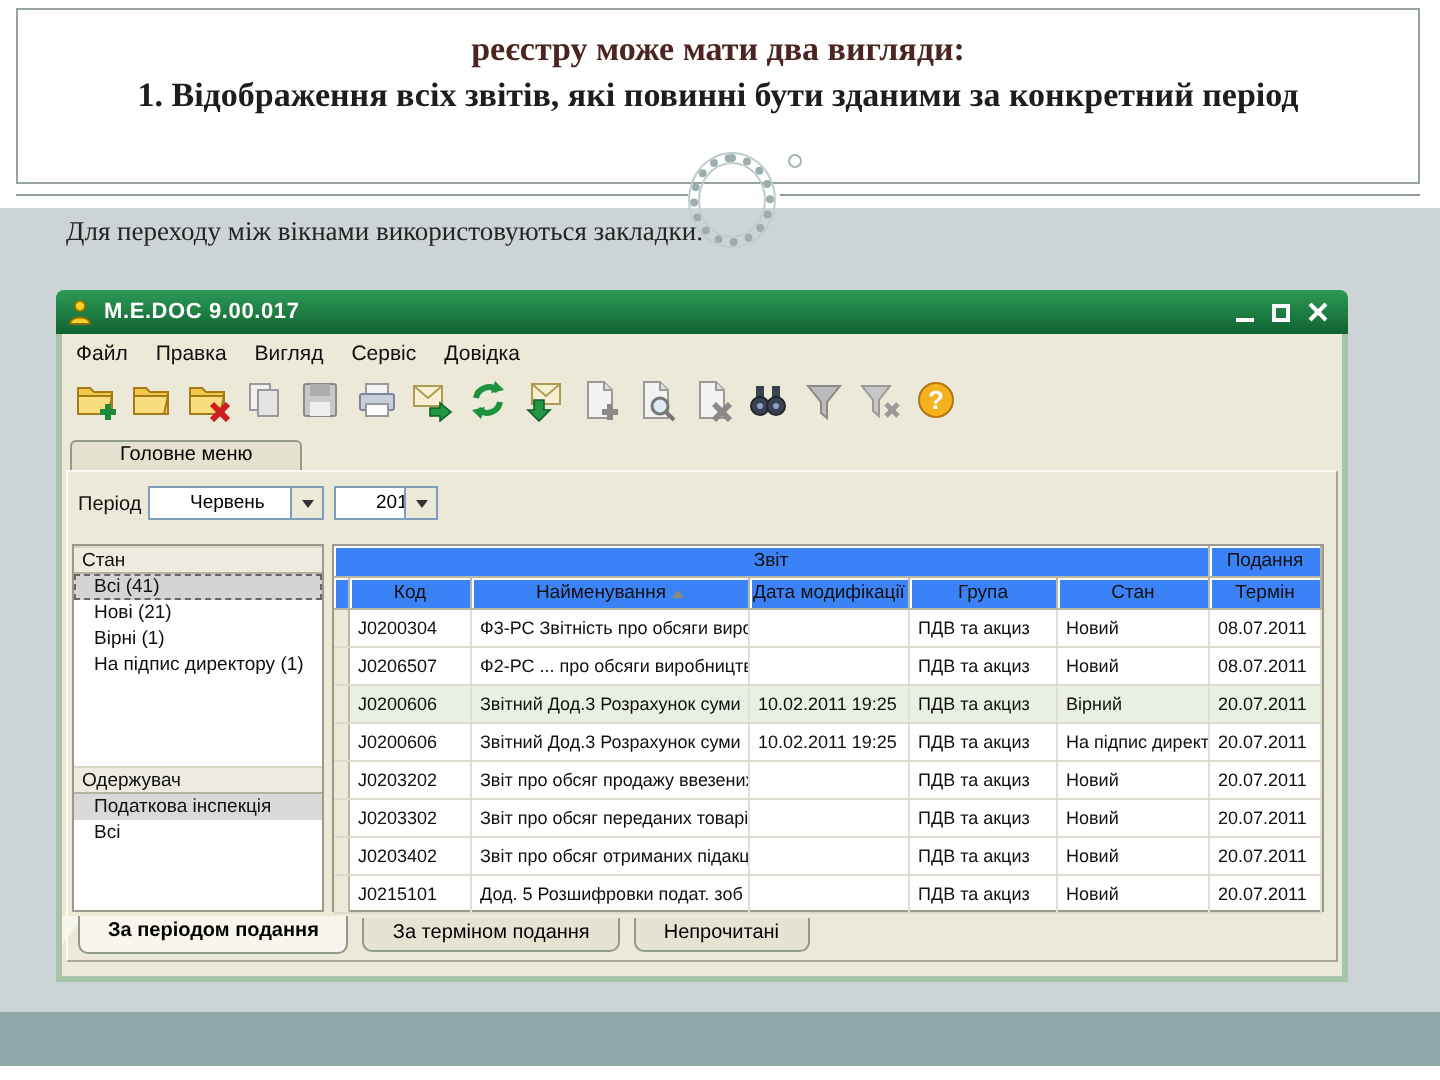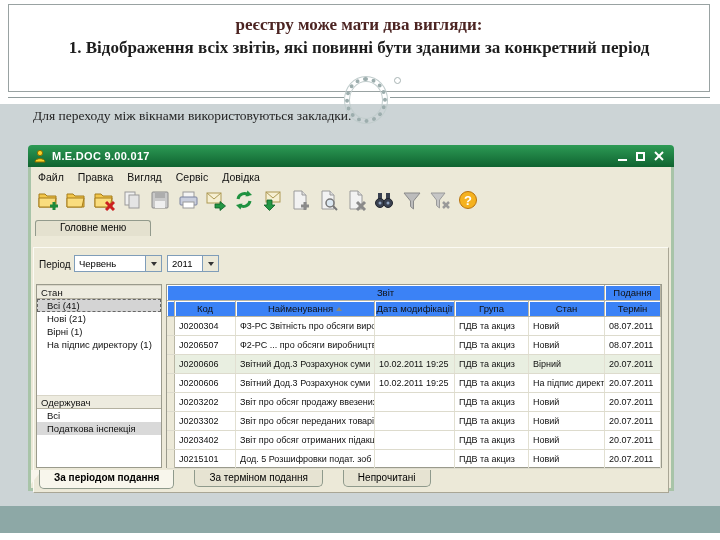--- a/index.html
+++ b/index.html
@@ -39,27 +39,27 @@
   .menu-item{cursor:default}
 
   .toolbar{position:absolute;left:7px;top:41px;height:28px;display:flex;align-items:center;gap:3px}
   .tbtn{width:25px;height:26px;display:flex;align-items:center;justify-content:center}
 
   .tabstrip{position:absolute;left:7px;top:72px;height:19px;display:flex;align-items:flex-end;gap:3px}
   .tab{height:16px;padding:1px 24px 0;font-size:10px;background:#e4e1cf;border:1px solid #929a8c;
       border-bottom:none;border-radius:3px 3px 0 0;display:flex;align-items:flex-start;gap:6px;box-sizing:border-box}
   .tab.active{height:19px;background:#f7f5ea;font-weight:bold}
 
-  .tabpage{position:absolute;left:5px;top:102px;width:636px;height:246px;background:#ece9d8;
+  .tabpage{position:absolute;left:5px;top:90px;width:636px;height:246px;background:#ece9d8;
       border:1px solid;border-color:#fbfaf3 #a9a695 #a9a695 #fbfaf3;box-sizing:border-box}
 
   .period-label{position:absolute;left:5px;top:11px;font-size:10px;color:#101010}
   .select{position:absolute;top:7px;height:17px;background:#fff;border:1px solid #7f9db9;
       box-sizing:border-box;font-size:9.5px;display:flex;align-items:stretch}
-  .select .val{flex:1;padding:2px 0 0 4px;white-space:nowrap;overflow:hidden}
+  .select .val{flex:1;padding:2px 0 0 20px;white-space:nowrap;overflow:hidden}
   .select .arrow-btn{width:15px;background:#ece9d8;border-left:1px solid #7f9db9;
       display:flex;align-items:center;justify-content:center}
   .dn-arrow{width:0;height:0;border-left:3px solid transparent;border-right:3px solid transparent;
       border-top:4px solid #333}
   #month-select{left:40px;width:88px}
   #year-select{left:133px;width:52px}
 
   
   .sidebar{position:absolute;left:2px;top:36px;width:126px;height:184px;background:#fff;
       border:1px solid #9a9a8c;box-sizing:border-box;font-size:9.5px;color:#101010}
@@ -80,21 +80,21 @@
   .trow{display:flex;height:19px;border-bottom:1px solid #dedcb e;border-bottom:1px solid #dddbcd;box-sizing:border-box}
   .trow.hl{background:#e9efe1}
   .cell{border-right:1px solid #e2e0d2;padding:4px 2px 0 4px;box-sizing:border-box;overflow:hidden;white-space:nowrap}
   .cell.mark{background:#ece9d8;border-right:1px solid #b9b6a4;padding:0}
   .w-mark{width:8px}.w-code{width:61px}.w-name{width:139px}.w-date{width:80px}
   .w-group{width:74px}.w-state{width:76px}.w-term{width:56px}.w-zvit{width:438px}
   .sort-tri{width:0;height:0;border-left:3px solid transparent;border-right:3px solid transparent;
       border-bottom:4px solid #8a8a7a}
 
   
-  .bottom-tabs{position:absolute;left:5px;top:222px;display:flex;gap:20px;align-items:flex-start}
+  .bottom-tabs{position:absolute;left:5px;top:222px;display:flex;gap:7px;align-items:center}
   .btab{height:17px;padding:2px 14px 0;background:#e6e3d2;border:1px solid #8f9a8c;border-top:none;
       border-radius:0 0 5px 5px;font-size:10px;box-sizing:border-box;white-space:nowrap}
   .btab.active{height:19px;background:#f8f6ec;font-weight:bold}
   .btab-notch{position:absolute;left:-3px;top:222px;width:0;height:0;
       border-top:14px solid #f8f6ec;border-right:11px solid transparent}
 </style>
 </head>
 <body>
 
 <div class="band1"></div>
@@ -298,22 +298,22 @@
     </div>
 
     <div class="sidebar">
       <div class="side-header">Стан</div>
       <div class="side-item selected">Всі (41)</div>
       <div class="side-item">Нові (21)</div>
       <div class="side-item">Вірні (1)</div>
       <div class="side-item">На підпис директору (1)</div>
       <div class="side-gap"></div>
       <div class="side-header">Одержувач</div>
+      <div class="side-item highlighted">Податкова інспекція</div>
       <div class="side-item">Всі</div>
-      <div class="side-item highlighted">Податкова інспекція</div>
     </div>
 
     <div class="rtable">
       <div class="hrow">
         <div class="hcell w-zvit">Звіт</div>
         <div class="hcell w-term">Подання</div>
       </div>
       <div class="hrow">
         <div class="hcell w-mark"></div>
         <div class="hcell w-code">Код</div>

